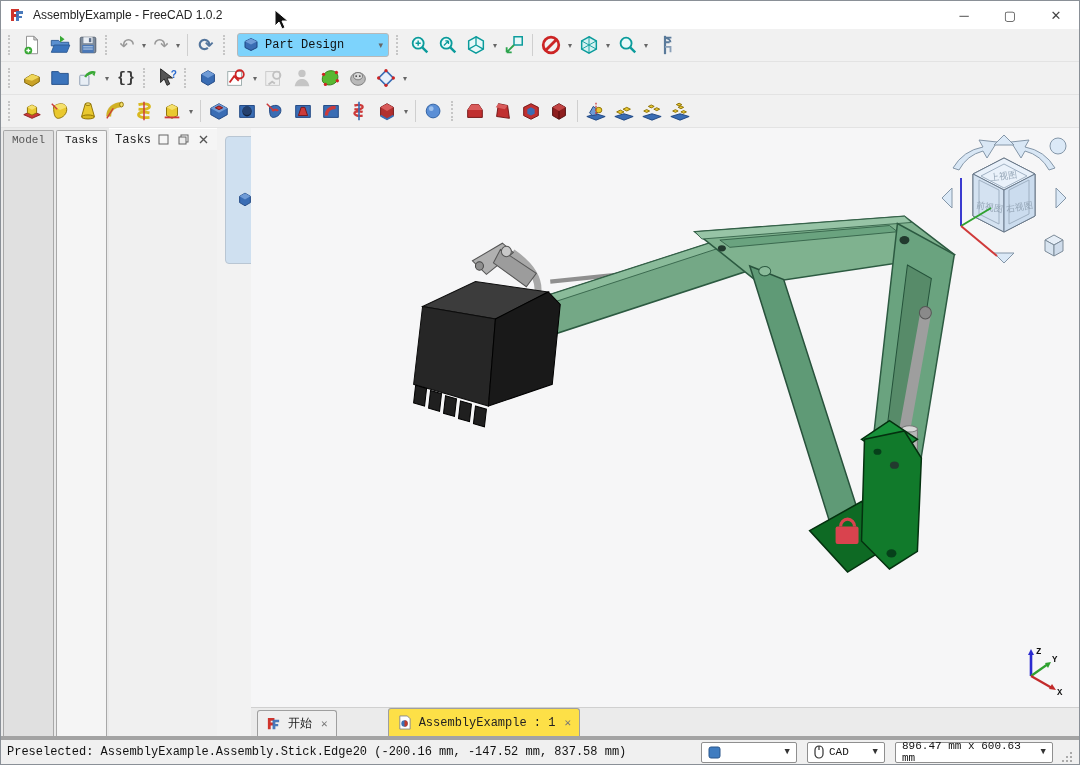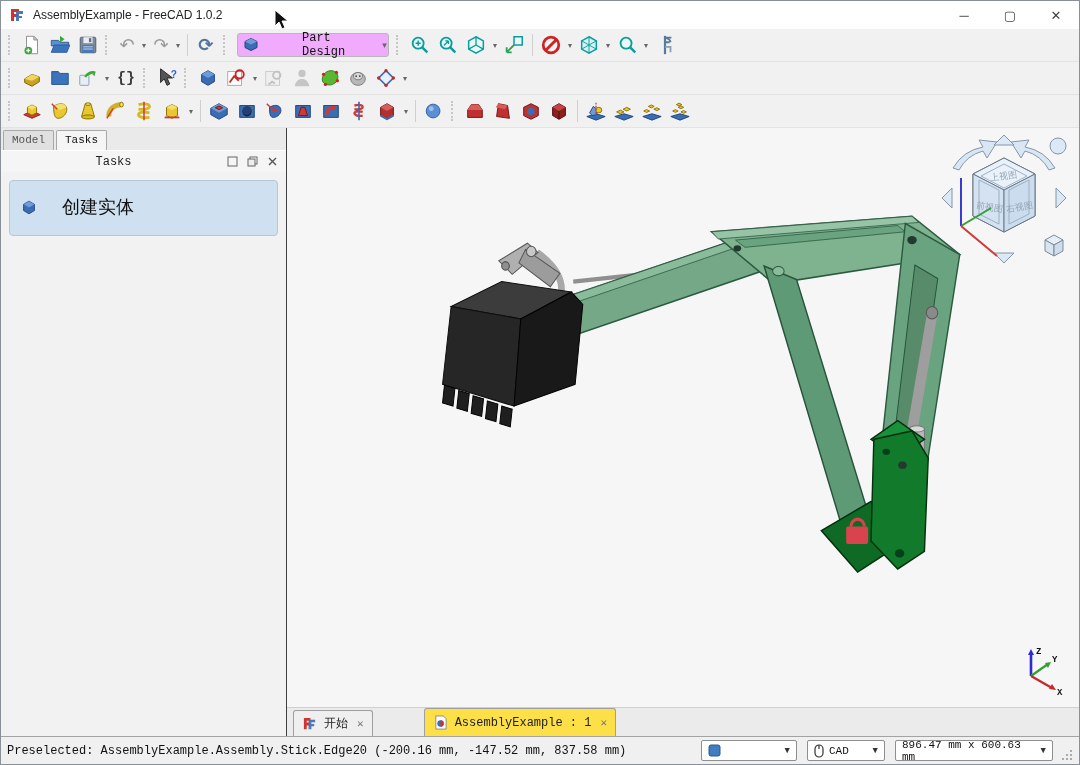--- a/index.html
+++ b/index.html
@@ -18,29 +18,29 @@
   .menu-item { padding:3px 9px; color:#222; }
 
   
   .toolbar { height:33px; background:#f1f1f1; border-bottom:1px solid #e3e3e3; display:flex; align-items:center; padding-left:4px; flex:none; }
   .tb-handle { width:5px; height:20px; border-left:2px dotted #c6c6c6; margin:0 5px 0 3px; flex:none; }
   .tb-btn { width:28px; height:28px; display:flex; align-items:center; justify-content:center; border-radius:3px; flex:none; position:relative; }
   .tb-btn svg { width:22px; height:22px; }
   .tb-btn.narrow { width:24px; }
   .mini-caret { font-size:8px; color:#666; width:10px; text-align:center; flex:none; }
   .tb-glyph { font-size:18px; line-height:1; }
-  .wb-combo { width:152px; height:24px; background:#f0abfc; border:1px solid #b8b8b8; border-radius:3px; display:flex; align-items:center; padding:0 5px; margin:0 4px; flex:none;gap:37px; }
+  .wb-combo { width:152px; height:24px; background:#7dd3fc; border:1px solid #b8b8b8; border-radius:3px; display:flex; align-items:center; padding:0 5px; margin:0 4px; flex:none; }
   .wb-combo svg { width:16px; height:16px; flex:none; }
   .wb-combo .wb-label { flex:1; margin-left:6px; font-family:"Liberation Mono",monospace; font-size:12px; color:#111; }
   .wb-combo .caret { color:#666; font-size:9px; }
   .tb-sep { width:1px; height:22px; background:#cfcfcf; margin:0 4px; flex:none; }
 
   
   .main { flex:1; display:flex; min-height:0; }
-  .dock { width:286px; background:#f0f0f0; border-right:1px solid #404040; display:flex; flex-direction:column; flex:none; }
+  .dock { width:250px; background:#f0f0f0; border-right:4px solid #404040; display:flex; flex-direction:row; flex:none; }
   .dock-tabs { display:flex; padding:2px 0 0 2px; background:#eaeaea; }
   .dock-tab { font-family:"Liberation Mono",monospace; font-size:11px; padding:3px 8px 4px; border:1px solid #a8a8a8; border-bottom:none; border-radius:2px 2px 0 0; background:#e0e0e0; color:#555; margin-right:2px; }
   .dock-tab.active { background:#f5f5f5; color:#111; position:relative; top:0; }
   .dock-titlebar { height:22px; display:flex; align-items:center; background:#f5f5f5; border-top:1px solid #fff; padding:0 6px; }
   .dock-title { flex:1; text-align:center; font-family:"Liberation Mono",monospace; font-size:12px; color:#222; }
   .dock-btn { width:16px; height:16px; display:flex; align-items:center; justify-content:center; margin-left:4px; }
   .dock-body { flex:1; background:#f2f2f2; padding:8px; }
   .task-box { border:1px solid #b9c6d3; border-radius:4px; overflow:hidden; background:#cfe0f0; }
   .task-header { height:30px; display:flex; align-items:center; padding:0 8px; background:linear-gradient(90deg,#ffffff 0%,#e8f0f8 55%,#cfe2f5 100%); border-bottom:1px solid #c2d2e2; }
   .task-header svg { width:18px; height:18px; flex:none; }
@@ -58,21 +58,21 @@
   .axis-ind { position:absolute; right:14px; bottom:10px; width:54px; height:54px; }
 
   
   .mdi-bar { height:29px; background:#ebebeb; border-top:1px solid #d0d0d0; display:flex; align-items:flex-end; padding-left:6px; flex:none;gap:48px; }
   .mdi-tab { height:26px; display:flex; align-items:center; padding:0 8px; border:1px solid #9f9f9f; border-bottom:none; border-radius:3px 3px 0 0; margin-right:3px; font-family:"Liberation Mono",monospace; font-size:12px; color:#222; background:#efefef; }
   .mdi-tab.active { background:#fde047; height:28px; }
   .mdi-tab svg { width:15px; height:15px; flex:none; margin-right:7px; }
   .mdi-close { margin-left:9px; color:#777; font-size:11px; }
 
   
-  .statusbar { height:28px; background:#f0f0f0; border-top:1px solid #a3a3a3; display:flex; align-items:center; padding:0 6px; flex:none; }
+  .statusbar { height:28px; background:#f0f0f0; border-top:4px solid #a3a3a3; display:flex; align-items:center; padding:0 6px; flex:none; }
   .status-msg { font-family:"Liberation Mono",monospace; font-size:12px; color:#111; white-space:nowrap; }
   .status-right { margin-left:auto; display:flex; align-items:center; }
   .status-combo { height:21px; background:#fff; border:1px solid #8f8f8f; border-radius:2px; display:flex; align-items:center; padding:0 6px; margin-left:10px; font-family:"Liberation Mono",monospace; font-size:11px; color:#111; }
   .status-combo .caret { margin-left:auto; padding-left:8px; font-size:9px; color:#333; }
   .grip { width:12px; height:12px; margin-left:8px; align-self:flex-end;
     background:radial-gradient(circle at 2px 10px,#aaa 1.2px,transparent 1.5px),radial-gradient(circle at 6px 10px,#aaa 1.2px,transparent 1.5px),radial-gradient(circle at 10px 10px,#aaa 1.2px,transparent 1.5px),radial-gradient(circle at 6px 6px,#aaa 1.2px,transparent 1.5px),radial-gradient(circle at 10px 6px,#aaa 1.2px,transparent 1.5px),radial-gradient(circle at 10px 2px,#aaa 1.2px,transparent 1.5px); }
 
   .cursor { position:absolute; left:273px; top:8px; z-index:50; pointer-events:none; }
 </style>
 </head>

